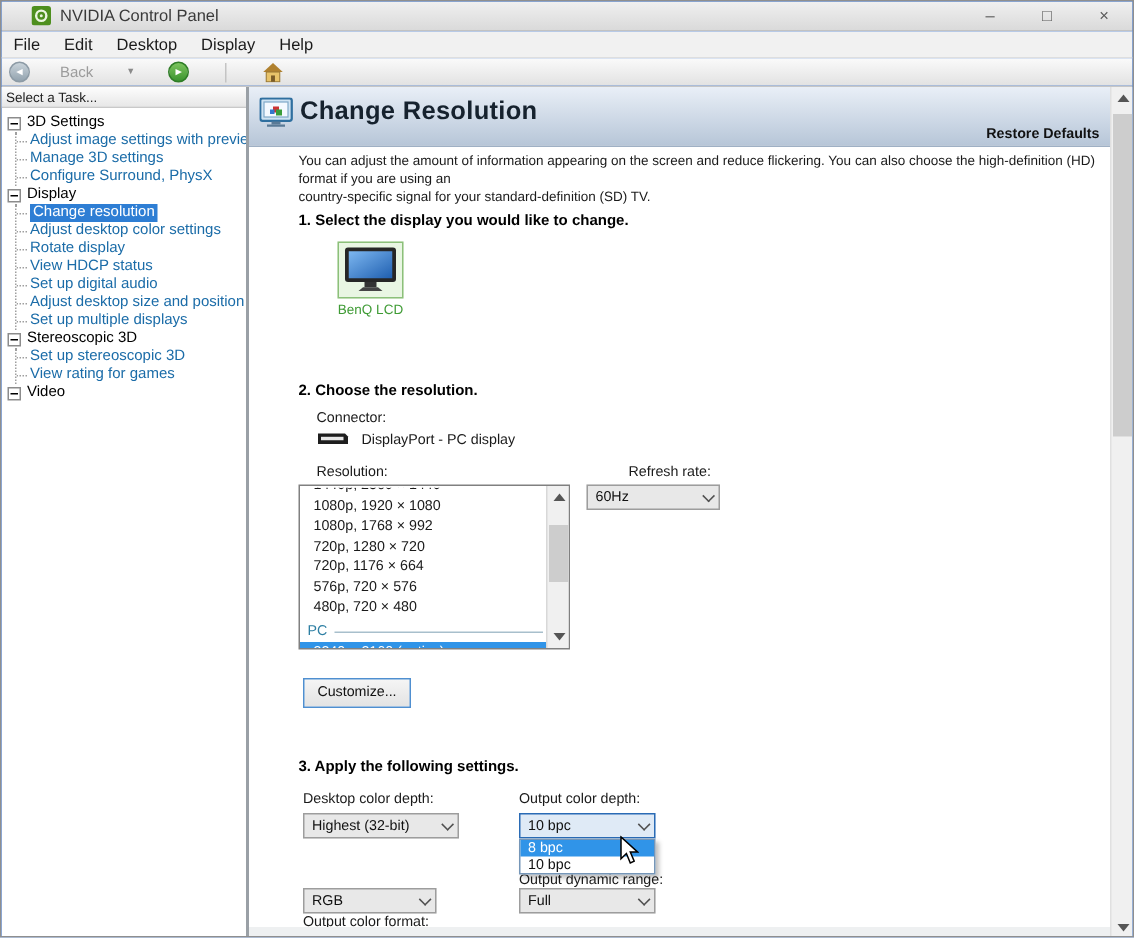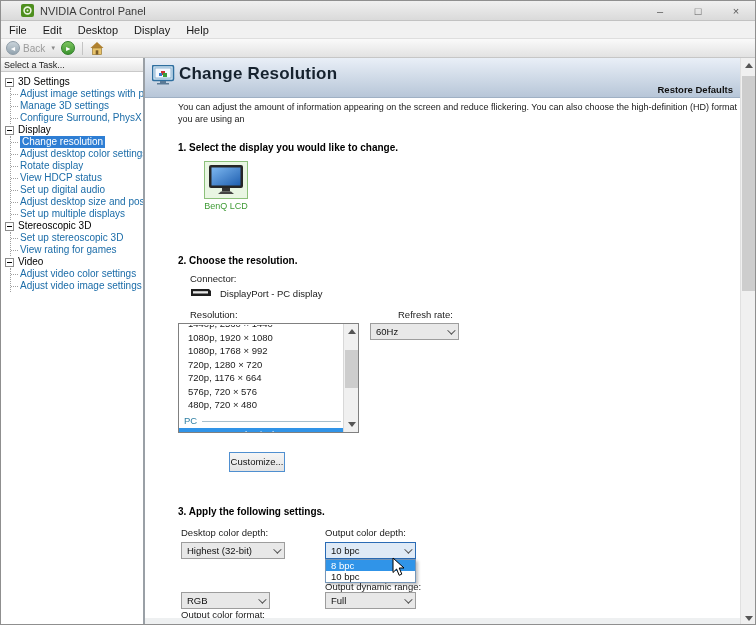--- a/index.html
+++ b/index.html
@@ -11,31 +11,31 @@
   .nv-logo{width:13px;height:13px;margin-left:20px;flex:none;}
   .title-text{font-size:11px;color:#3a3a3a;margin-left:6px;}
   .win-controls{margin-left:auto;display:flex;align-items:center;height:100%;}
   .win-btn{width:38px;text-align:center;font-size:11px;color:#5a5a5a;line-height:20px;}
 
   
   .menubar{height:18px;background:#f1f1f1;display:flex;align-items:center;font-size:11px;color:#1a1a1a;border-bottom:1px solid #dedede;}
   .menu-item{padding:0 8px;}
 
   
-  .toolbar{height:19px;background:linear-gradient(#fafafa,#e2e2e2);display:flex;align-items:center;border-bottom:1px solid #c6c6c6;padding-left:5px;gap:3px;}
+  .toolbar{height:19px;background:linear-gradient(#fafafa,#e2e2e2);display:flex;align-items:center;border-bottom:1px solid #c6c6c6;padding-left:5px;gap:20px;}
   .nav-circle{width:14px;height:14px;border-radius:50%;display:flex;align-items:center;justify-content:center;font-size:7px;color:#fff;flex:none;}
   .back-circle{background:linear-gradient(#c9d3da,#93a3af);border:1px solid #8d9ba6;}
   .fwd-circle{background:linear-gradient(#7cc45e,#3c9430);border:1px solid #2f7d27;}
   .back-label{font-size:10px;color:#9b9b9b;}
   .caret{font-size:6px;color:#8a8a8a;padding:0 2px;}
   .tb-divider{width:1px;height:13px;background:#c4c4c4;margin:0 4px;}
 
   
   .bodyrow{display:flex;height:568px;}
-  .sidebar{width:144px;background:#fff;border-right:2px solid #9aa0a6;display:flex;flex-direction:column;flex:none;}
+  .sidebar{width:165px;background:#fff;border-right:2px solid #9aa0a6;display:flex;flex-direction:column;flex:none;}
   .sidebar-header{height:14px;font-size:9px;color:#222;padding:2px 3px 0 3px;background:linear-gradient(#fdfdfd,#e7e7e7);border-bottom:1px solid #c9c9c9;}
   .tree{padding:4px 0 0 2px;font-size:10px;line-height:12px;}
   .tree-cat{height:12px;display:flex;align-items:center;gap:4px;color:#000;}
   .box{width:9px;height:9px;border:1px solid #8c8c8c;background:#fff;position:relative;flex:none;margin-left:2px;}
   .box::after{content:"";position:absolute;left:1px;right:1px;top:3px;border-top:1px solid #000;}
   .tree-kids{margin-left:7px;border-left:1px dotted #9f9f9f;}
   .tree-link{height:12px;display:flex;align-items:center;color:#1b6ca8;white-space:nowrap;overflow:hidden;}
   .tree-link::before{content:"";width:7px;border-top:1px dotted #9f9f9f;margin-right:2px;flex:none;}
   .tree-link.selected span{background:#2e7ed4;color:#fff;padding:0 2px;}
 
@@ -187,28 +187,20 @@
             </div>
           <div class="tree-link">
               <span>View rating for games</span>
             </div>
         </div>
 
         <div class="tree-cat">
           <span class="box"></span>
           <span>Video</span>
         </div>
-        <div class="tree-kids">
-          <div class="tree-link">
-              <span>Adjust video color settings</span>
-            </div>
-          <div class="tree-link">
-              <span>Adjust video image settings</span>
-            </div>
-        </div>
 
       </div>
     </div>
 
     <div class="content">
 
       <div class="band">
         <svg class="band-icon" width="25" height="20" viewBox="0 0 25 20">
           <rect x="0.5" y="0.5" width="21" height="15" rx="1.5" fill="#cfe3f2" stroke="#2f6f9f" stroke-width="1.5"></rect>
           <rect x="3" y="3" width="16" height="10" fill="#f4f9ff" stroke="#7fa8c8" stroke-width="0.8"></rect>
@@ -217,20 +209,21 @@
           <rect x="7" y="8" width="3" height="3" fill="#3377cc"></rect>
           <rect x="8" y="16" width="6" height="2" fill="#5a7a96"></rect>
           <rect x="5" y="18" width="12" height="1.5" fill="#5a7a96"></rect>
         </svg>
         <span class="band-title">Change Resolution</span>
         <span class="restore">Restore Defaults</span>
       </div>
 
       <div class="desc">
         <div>You can adjust the amount of information appearing on the screen and reduce flickering. You can also choose the high-definition (HD) format if you are using an</div>
+        <div>country-specific signal for your standard-definition (SD) TV.</div>
       </div>
 
       <div class="step-heading" style="left:33px;top:84px;">1. Select the display you would like to change.</div>
       <div class="display-tile">
         <div class="tile-box">
           <svg width="36" height="32" viewBox="0 0 36 32">
             <defs>
               <linearGradient id="scr" x1="0" y1="0" x2="1" y2="1">
                 <stop offset="0" stop-color="#7db7f0"></stop>
                   <stop offset="1" stop-color="#1f5fb0"></stop>
@@ -282,21 +275,21 @@
               <span class="tri-down"></span>
             </div>
         </div>
       </div>
 
       <div class="combo" style="left:225px;top:265px;width:89px;">
         <span>60Hz</span>
         <span class="chev"></span>
       </div>
 
-      <div class="btn" style="left:36px;top:394px;width:56px;margin-left:48px;">Customize...</div>
+      <div class="btn" style="left:36px;top:394px;width:72px;">Customize...</div>
 
       <div class="step-heading" style="left:33px;top:448px;">3. Apply the following settings.</div>
 
       <div class="lbl" style="left:36px;top:469px;">Desktop color depth:</div>
       <div class="lbl" style="left:180px;top:469px;">Output color depth:</div>
 
       <div class="combo" style="left:36px;top:484px;width:104px;">
         <span>Highest (32-bit)</span>
         <span class="chev"></span>
       </div>

